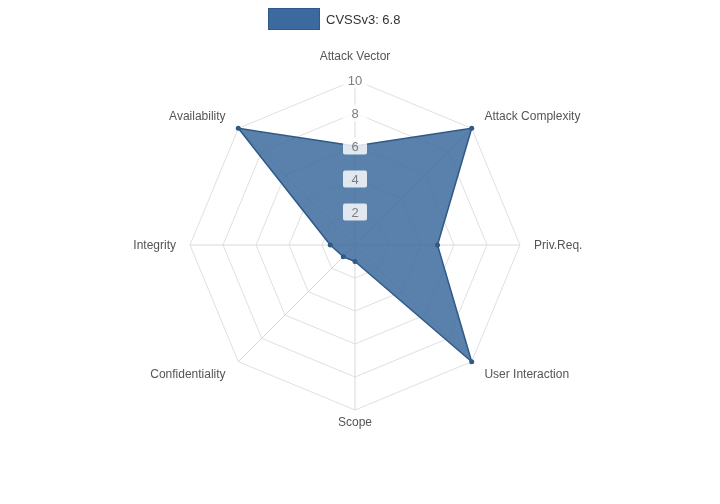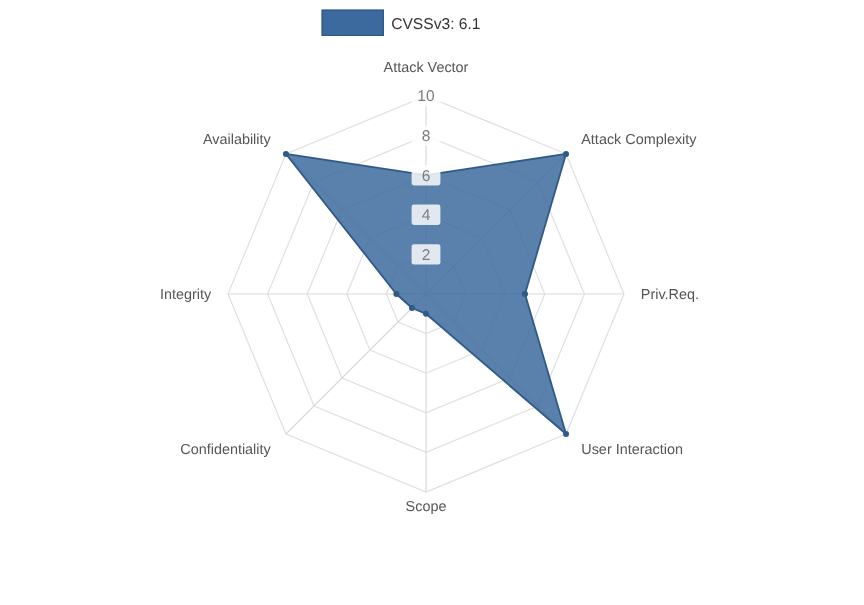--- a/index.html
+++ b/index.html
@@ -51,15 +51,15 @@
       <text x="484.4" y="119.6" text-anchor="start" font-size="12" fill="#555555" font-family="&quot;Liberation Sans&quot;, sans-serif">Attack Complexity</text>
       <text x="534.0" y="249.0" text-anchor="start" font-size="12" fill="#555555" font-family="&quot;Liberation Sans&quot;, sans-serif">Priv.Req.</text>
       <text x="484.4" y="378.4" text-anchor="start" font-size="12" fill="#555555" font-family="&quot;Liberation Sans&quot;, sans-serif">User Interaction</text>
       <text x="355.0" y="426.0" text-anchor="middle" font-size="12" fill="#555555" font-family="&quot;Liberation Sans&quot;, sans-serif">Scope</text>
       <text x="225.6" y="378.4" text-anchor="end" font-size="12" fill="#555555" font-family="&quot;Liberation Sans&quot;, sans-serif">Confidentiality</text>
       <text x="176.0" y="249.0" text-anchor="end" font-size="12" fill="#555555" font-family="&quot;Liberation Sans&quot;, sans-serif">Integrity</text>
       <text x="225.6" y="119.6" text-anchor="end" font-size="12" fill="#555555" font-family="&quot;Liberation Sans&quot;, sans-serif">Availability</text>
     </svg>
   <div class="legend">
     <span class="swatch" style="background: rgb(61, 106, 158); border: 1px solid rgb(47, 90, 136);"></span>
-    <span class="legend-label">CVSSv3: 6.1</span>
+    <span class="legend-label">CVSSv3: 6.8</span>
   </div>
 </div>
 
 </body></html>

